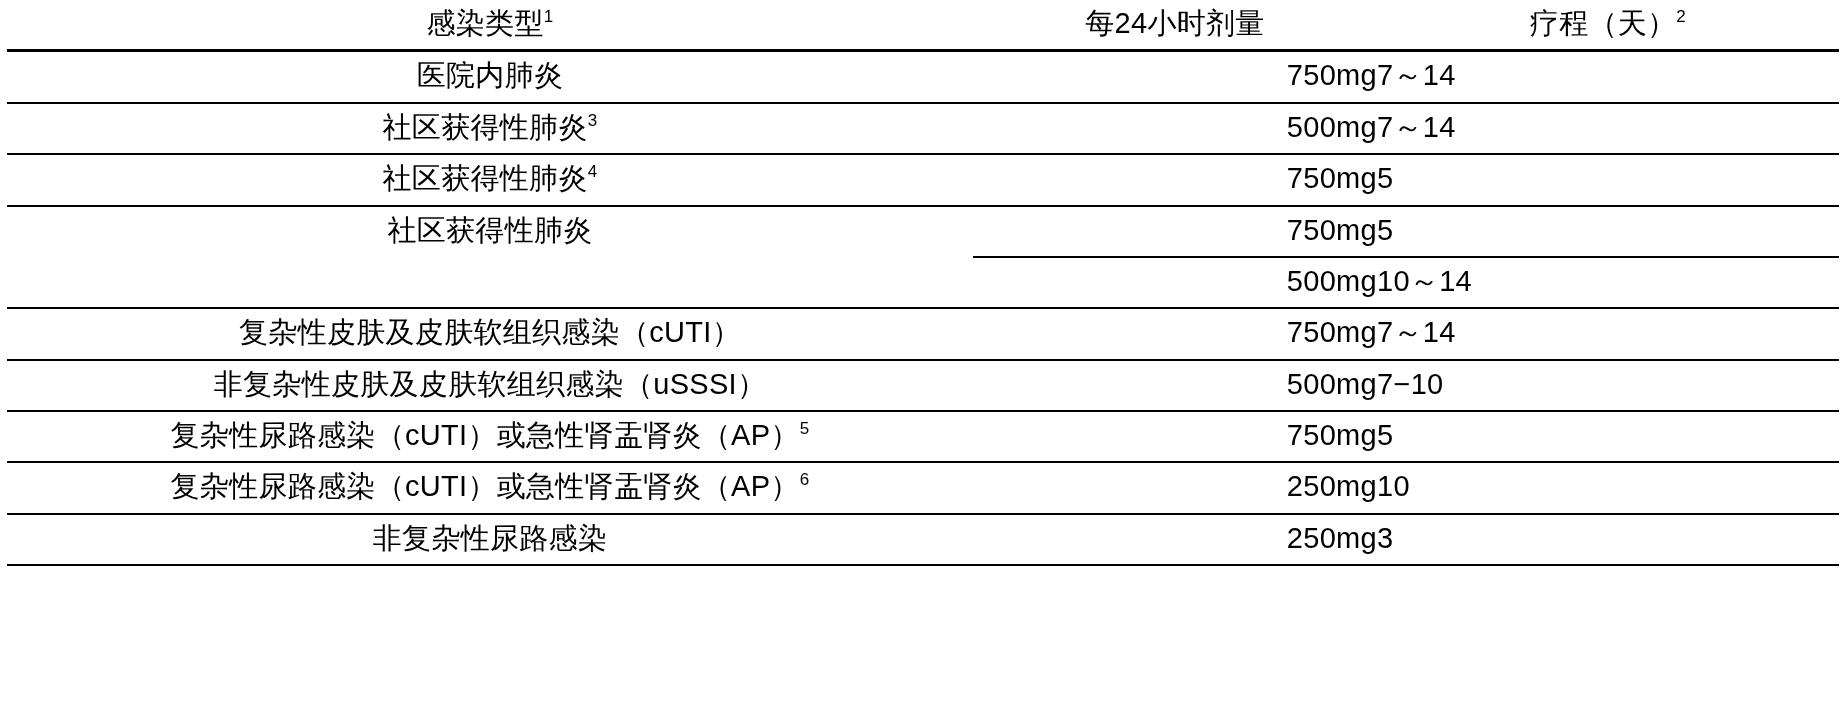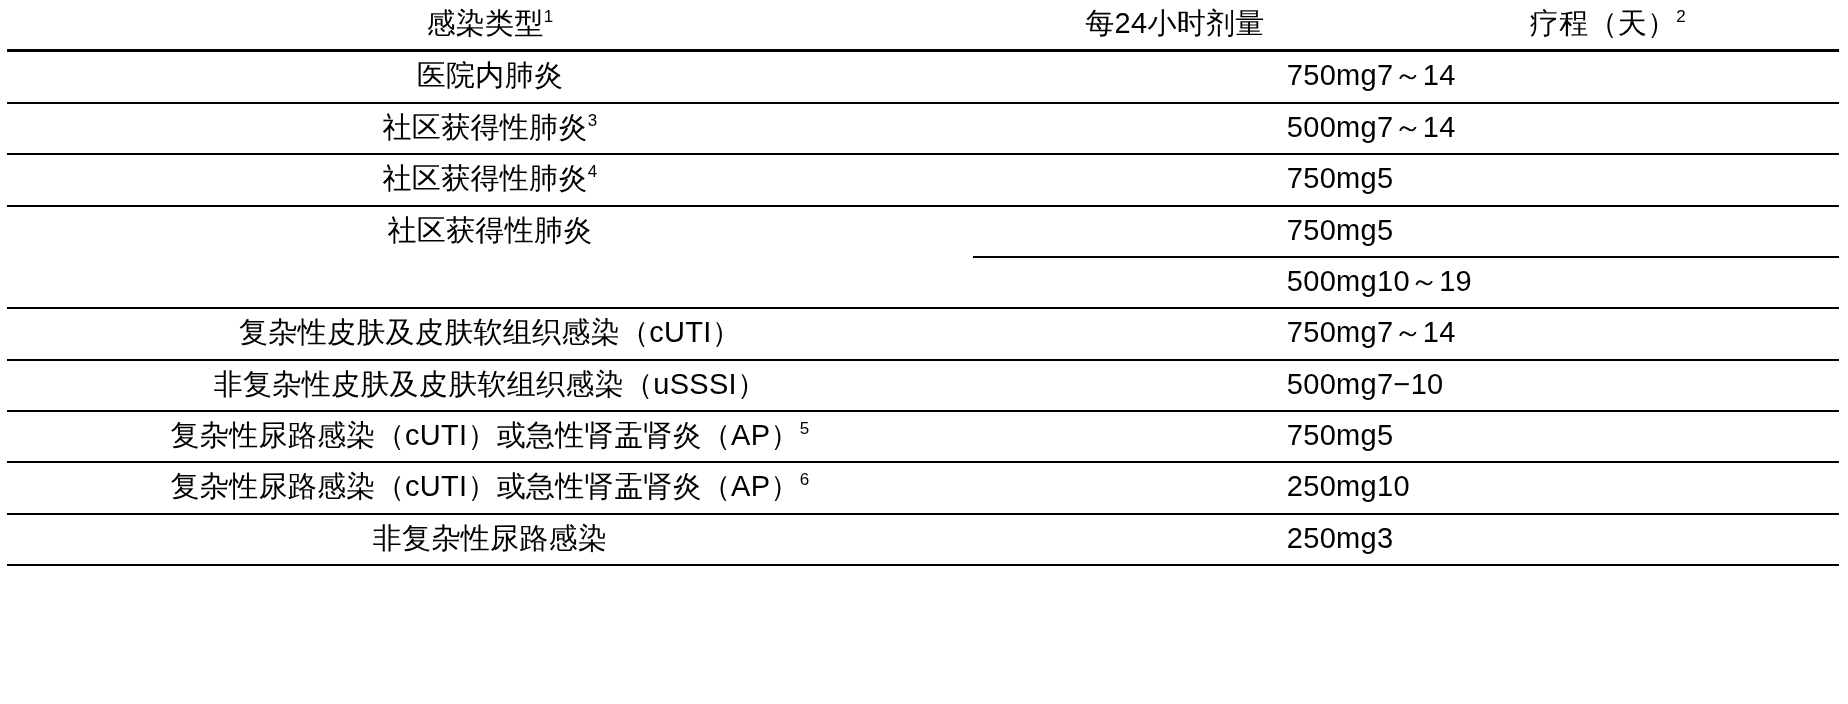--- a/index.html
+++ b/index.html
@@ -154,21 +154,21 @@
       </tr>
 
       <tr>
         <td class="col-type">
             <span class="cell-inner blank"></span>
           </td>
         <td class="col-dose">
             <span class="cell-inner">500mg</span>
           </td>
         <td class="col-days">
-            <span class="cell-inner"><span>10～19</span><span class="sup"></span></span>
+            <span class="cell-inner"><span>10～14</span><span class="sup"></span></span>
           </td>
       </tr>
 
 
       <tr>
         <td class="col-type">
             <span class="cell-inner"><span>复杂性皮肤及皮肤软组织感染（cUTI）</span><span class="sup"></span></span>
           </td>
         <td class="col-dose">
             <span class="cell-inner">750mg</span>

